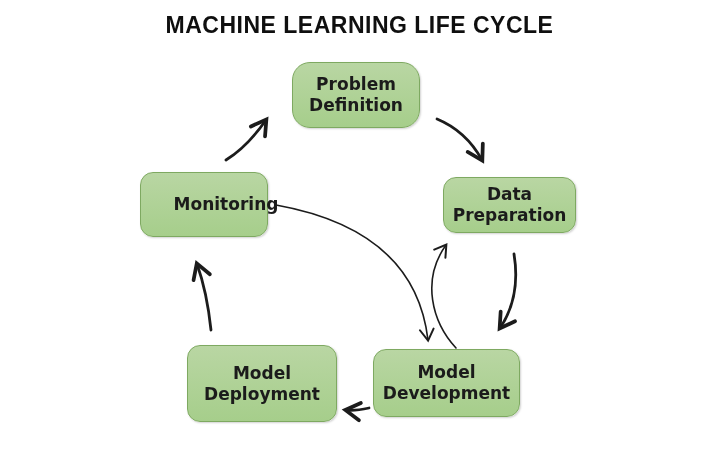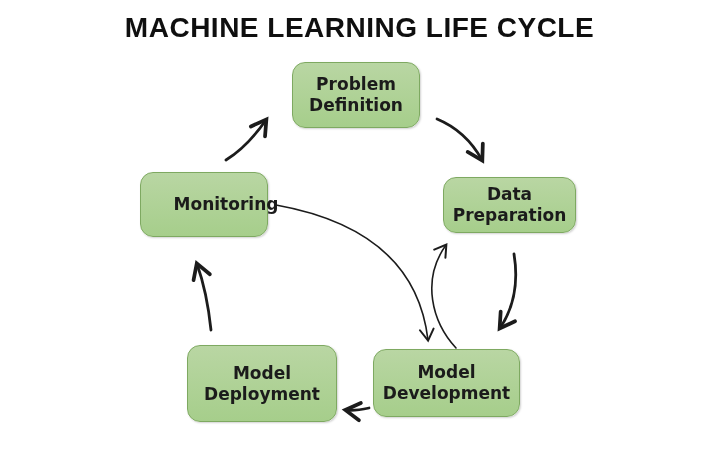--- a/index.html
+++ b/index.html
@@ -16,21 +16,21 @@
     font-family: "DejaVu Sans", "Liberation Sans", sans-serif;
   }
   .title {
     position: absolute;
     top: 12px;
     left: 0;
     width: 719px;
     text-align: center;
     font-family: "Liberation Sans", sans-serif;
     font-weight: bold;
-    font-size: 28px;
+    font-size: 23px;
     letter-spacing: 0.5px;
     color: var(--title-text, #0f0f0f);
   }
   .arrows {
     position: absolute;
     top: 0;
     left: 0;
     width: 719px;
     height: 462px;
     z-index: 1;
@@ -67,21 +67,21 @@
     box-shadow: 1px 1px 2px rgba(0,0,0,0.18);
   }
   .node .label {
     white-space: pre-line;
     text-align: center;
     font-weight: bold;
     font-size: 17px;
     line-height: 21px;
     color: var(--box-text, #1b1b1b);
   }
-  #node-problem-definition { left: 292px; top: 62px;  width: 128px; height: 66px; }
+  #node-problem-definition { left: 292px; top: 62px;  width: 128px; height: 66px; border-radius: 18px; }
   #node-data-preparation   { left: 443px; top: 177px; width: 133px; height: 56px; }
   #node-monitoring         { left: 140px; top: 172px; width: 128px; height: 65px; padding-left: 44px; }
   #node-model-deployment   { left: 187px; top: 345px; width: 150px; height: 77px; }
   #node-model-development  { left: 373px; top: 349px; width: 147px; height: 68px; }
 </style>
 </head>
 <body>
 
 <div class="canvas">
 

